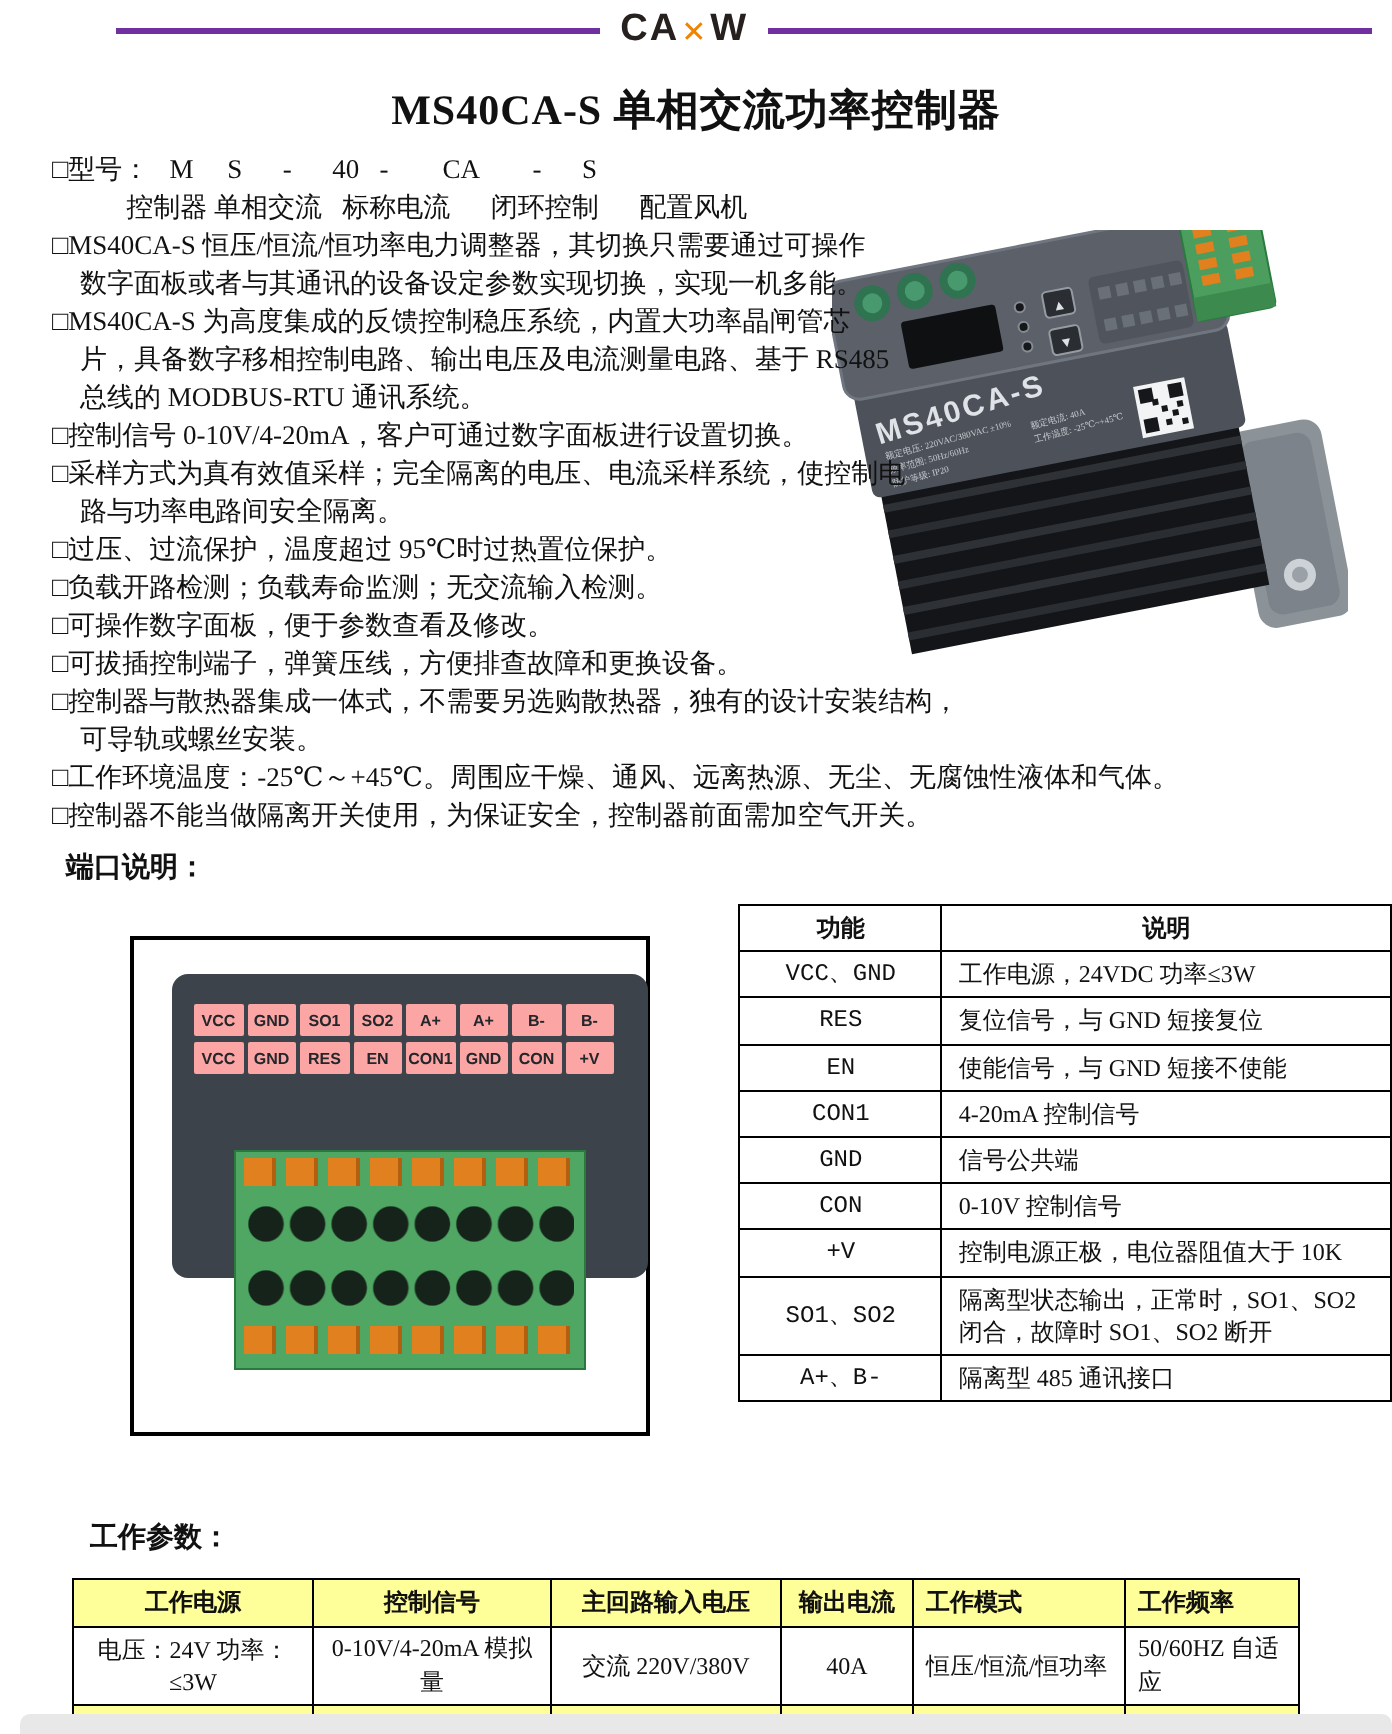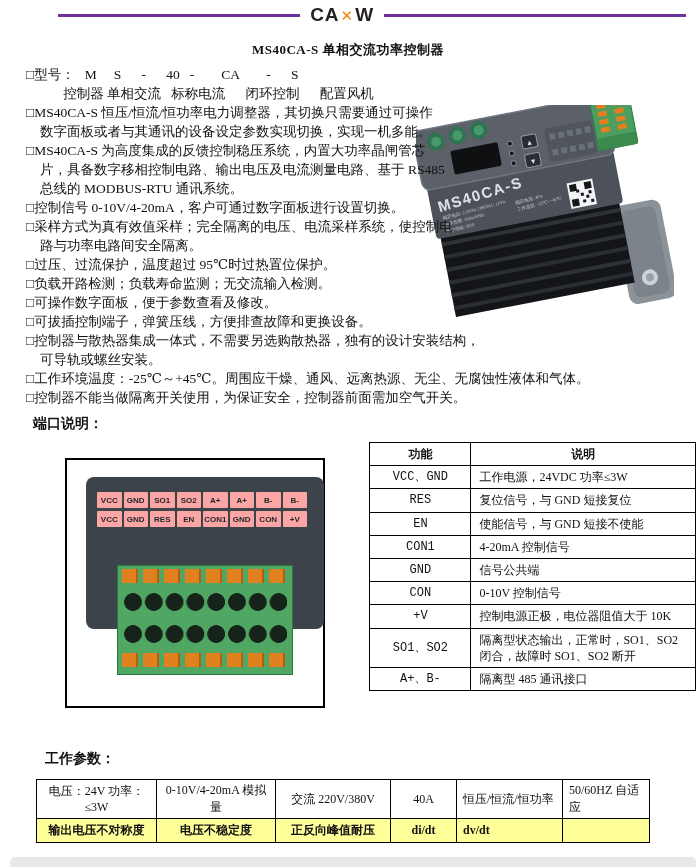--- a/index.html
+++ b/index.html
@@ -9,21 +9,21 @@
   }
   
   .brand-header { display:flex; align-items:center; margin:6px 0 0 16px; height:18px; }
   .rule { height:3px; background:#7030A0; }
   .rule.left { width:243px; margin-left:42px; }
   .rule.right { width:303px; margin-right:10px; }
   .logo { flex:0 0 auto; padding:0 10px; font-family:"Liberation Sans","DejaVu Sans",sans-serif;
           font-weight:bold; font-size:19px; color:#26211f; letter-spacing:1px; display:flex; align-items:center; }
   .logo .mark { color:#f08300; font-size:15px; padding:0 1px; transform:translateY(1px); }
   
-  h1.doc-title { margin:17px 0 6px 0; text-align:center; font-size:13px; font-weight:bold; letter-spacing:0.5px; }
+  h1.doc-title { margin:17px 0 6px 0; text-align:center; font-size:21px; font-weight:bold; letter-spacing:0.5px; }
   
   .features { padding:0 22px 0 26px; font-size:13.5px; line-height:19px; }
   .features p { margin:0; padding-left:14px; text-indent:-14px; }
   .features p.pre { white-space:pre; padding-left:0; text-indent:0; }
   .photo {
     float:right; width:258px; height:240px; margin:2px 0 4px 6px;
     shape-outside: polygon(14% 0%, 100% 0%, 100% 100%, 34% 100%);
     shape-margin: 6px;
   }
   .photo svg { display:block; }
@@ -289,20 +289,28 @@
   <table class="params-table">
     <colgroup>
       <col style="width:120px">
         <col style="width:119px">
         <col style="width:115px">
       <col style="width:66px">
         <col style="width:106px">
         <col style="width:87px">
     </colgroup>
     <tbody>
+        <tr class="yellow">
+      <td>工作电源</td>
+      <td>控制信号</td>
+      <td>主回路输入电压</td>
+      <td>输出电流</td>
+      <td>工作模式</td>
+      <td>工作频率</td>
+    </tr>
     <tr>
       <td>电压：24V 功率：≤3W</td>
       <td>0-10V/4-20mA 模拟量</td>
       <td>交流 220V/380V</td>
       <td>40A</td>
       <td>恒压/恒流/恒功率</td>
       <td>50/60HZ 自适应</td>
     </tr>
     <tr class="yellow">
       <td>输出电压不对称度</td>

